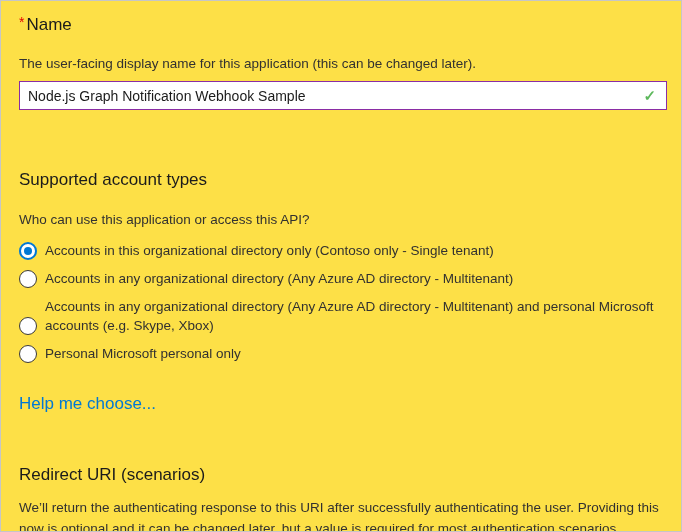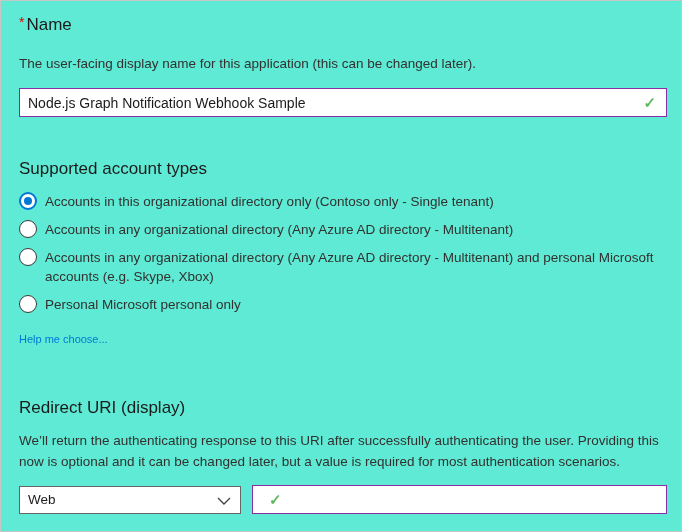--- a/index.html
+++ b/index.html
@@ -1,55 +1,55 @@
 <!DOCTYPE html>
 <html><head>
 <meta charset="utf-8">
 <style>
   html,body { margin:0; padding:0; background:#fff; }
   .page {
     width:682px; height:532px; box-sizing:border-box;
-    border:1px solid #c6c6c6; background:#5eead4;
+    border:1px solid #c6c6c6; background:#fde047;
     font-family:"Liberation Sans", sans-serif;
     color:#323130; padding:0 14px 0 18px; overflow:hidden;
   }
   .field-label { margin-top:13px; font-size:17px; color:#1b1b1b; }
   .req { color:#e50000; font-size:14px; vertical-align:3px; margin-right:2px; }
   .desc { margin:20px 0 0; font-size:13.5px; color:#323130; line-height:17px; }
   .section-heading { font-size:17px; color:#1b1b1b; font-weight:400; }
-  .sh1 { margin-top:42px; }
+  .sh1 { margin-top:60px; }
   .sh2 { margin-top:51px; }
   .question { margin-top:21px; }
   .para { margin-top:12px; line-height:21px; max-width:656px; }
 
   .text-field {
     height:29px; box-sizing:border-box; border:1px solid #8a2da5;
     display:flex; align-items:center; padding:0 10px 0 8px; background:#fff;
   }
   .text-field input {
     border:none; outline:none; flex:1; min-width:0; background:transparent;
     font-family:"Liberation Sans", sans-serif; font-size:14px; color:#1b1b1b; padding:0;
   }
-  .name-field { margin-top:16px; }
+  .name-field { margin-top:9px; }
   .check { color:#5db85c; font-size:15px; font-weight:700; margin-left:8px; flex:none; }
 
   .radio-group { margin-top:13px; }
-  .radio-row { display:flex; align-items:flex-start; gap:8px; margin-bottom:9px; cursor:pointer; }
+  .radio-row { display:flex; align-items:flex-end; gap:8px; margin-bottom:9px; cursor:pointer; }
   .radio {
     width:18px; height:18px; box-sizing:border-box; border-radius:50%;
     border:1px solid #3b3a39; flex:none; position:relative; margin-top:0px; background:#fff;
   }
   .radio-row.selected .radio { border:2px solid #0078d4; }
   .radio-row.selected .radio::after {
     content:""; position:absolute; left:3px; top:3px; right:3px; bottom:3px;
     background:#0078d4; border-radius:50%;
   }
   .radio-label { font-size:13.5px; line-height:19px; color:#323130; max-width:620px; }
 
-  .help-link { display:inline-block; margin-top:10px; font-size:11px; color:#0078d4; text-decoration:none; cursor:pointer; }
+  .help-link { display:inline-block; margin-top:22px; font-size:17px; color:#0078d4; text-decoration:none; cursor:pointer; }
 
   .uri-row { margin-top:13px; display:flex; align-items:center; }
   .select {
     width:222px; height:28px; box-sizing:border-box; border:1px solid #666666;
     display:flex; align-items:center; justify-content:space-between;
     padding:0 9px 0 8px; font-size:13.5px; color:#1b1b1b; background:#fff; cursor:pointer;
   }
   .uri-field { flex:1; margin-left:11px; }
   .chev { flex:none; margin-top:2px; }
 </style>
@@ -63,20 +63,21 @@
     <span class="req">*</span><span>Name</span>
   </div>
   <p class="desc">The user-facing display name for this application (this can be changed later).</p>
   <div class="text-field name-field">
     <input type="text" value="Node.js Graph Notification Webhook Sample" style="">
     <span class="check">✓</span>
   </div>
 
   
   <div class="section-heading sh1">Supported account types</div>
+  <p class="desc question">Who can use this application or access this API?</p>
 
   <div class="radio-group">
     <label class="radio-row selected">
       <span class="radio"></span>
       <span class="radio-label">Accounts in this organizational directory only (Contoso only - Single tenant)</span>
     </label>
     <label class="radio-row">
       <span class="radio"></span>
       <span class="radio-label">Accounts in any organizational directory (Any Azure AD directory - Multitenant)</span>
     </label>
@@ -86,21 +87,21 @@
     </label>
     <label class="radio-row">
       <span class="radio"></span>
       <span class="radio-label">Personal Microsoft personal only</span>
     </label>
   </div>
 
   <a class="help-link">Help me choose...</a>
 
   
-  <div class="section-heading sh2">Redirect URI (display)</div>
+  <div class="section-heading sh2">Redirect URI (scenarios)</div>
   <p class="desc para">We’ll return the authenticating response to this URI after successfully authenticating the user. Providing this now is optional and it can be changed later, but a value is required for most authentication scenarios.</p>
 
   <div class="uri-row">
     <div class="select">
       <span>Web</span>
       <svg class="chev" width="14" height="8" viewBox="0 0 14 8">
           <path d="M1 1 L7 7 L13 1" fill="none" stroke="#444444" stroke-width="1.4"></path>
         </svg>
     </div>
     <div class="text-field uri-field">

